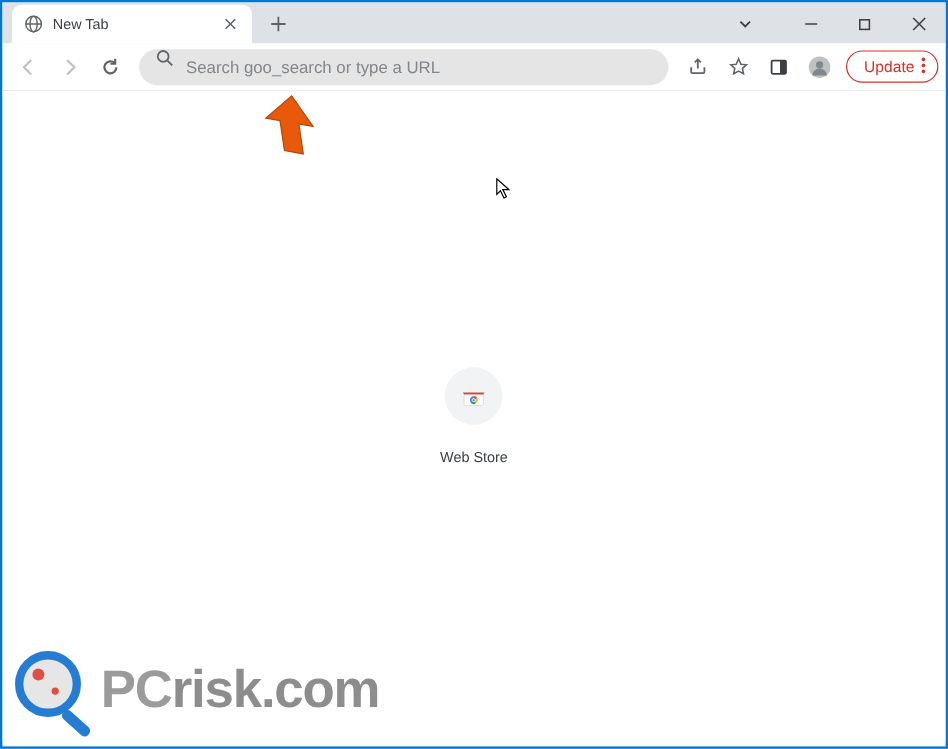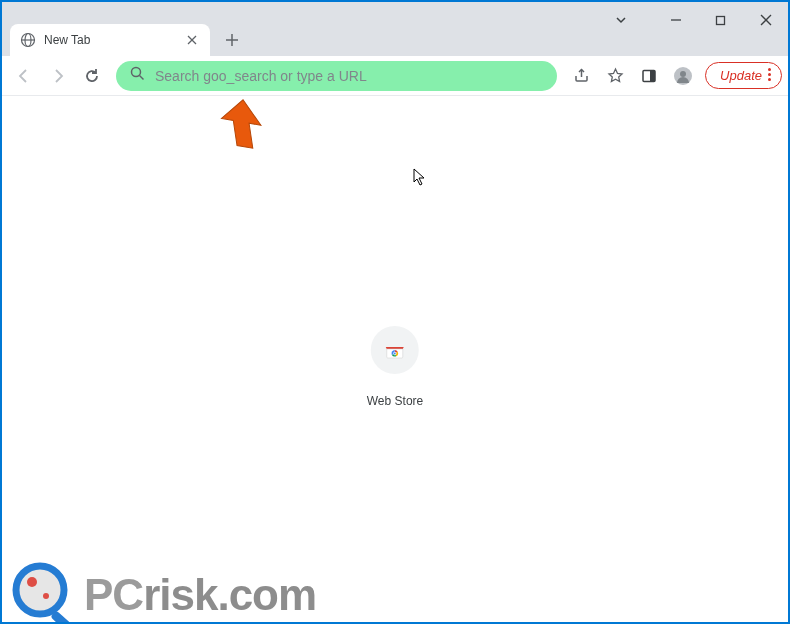--- a/index.html
+++ b/index.html
@@ -1,38 +1,38 @@
 <!DOCTYPE html>
 <html><head>
 <meta charset="utf-8">
 <style>
 * { margin: 0; padding: 0; box-sizing: border-box; }
 body { font-family: "Segoe UI", Arial, sans-serif; background: #fff; width: 790px; height: 624px; overflow: hidden; position: relative; border: 2px solid #0078d4; }
 
 
-.title-bar { height: 54px; background: #dee1e6; display: flex; align-items: flex-end; position: relative; }
+.title-bar { height: 34px; background: #dee1e6; display: flex; align-items: flex-end; position: relative; }
 .tab { background: #fff; height: 32px; margin-left: 8px; margin-top: 6px; border-radius: 8px 8px 0 0; display: flex; align-items: center; padding: 0 10px; min-width: 200px; position: relative; }
 .tab-favicon { width: 16px; height: 16px; margin-right: 8px; display: flex; align-items: center; justify-content: center; }
 .tab-title { font-size: 12px; color: #3c4043; flex: 1; }
 .tab-close { width: 16px; height: 16px; display: flex; align-items: center; justify-content: center; cursor: pointer; color: #5f6368; font-size: 14px; }
 .new-tab-btn { width: 28px; height: 28px; display: flex; align-items: center; justify-content: center; margin-left: 8px; margin-bottom: 2px; cursor: pointer; color: #5f6368; font-size: 18px; border-radius: 50%; }
 .window-controls { position: absolute; right: 0; top: 0; display: flex; height: 36px; align-items: center; }
 .window-controls > div { width: 45px; height: 36px; display: flex; align-items: center; justify-content: center; cursor: pointer; color: #3c4043; }
 .win-chevron { margin-right: 10px; }
 
 
 .toolbar { height: 40px; background: #fff; border-bottom: 1px solid #e8eaed; display: flex; align-items: center; padding: 0 6px; gap: 2px; }
 .nav-btn { width: 32px; height: 32px; display: flex; align-items: center; justify-content: center; cursor: pointer; color: #5f6368; border-radius: 50%; }
 .nav-btn.disabled { color: #bdc1c6; cursor: default; }
-.omnibox { flex: 1; height: 30px; background: #86efac; border-radius: 15px; display: flex; align-items: center; padding: 0 14px; margin: 0 6px; }
+.omnibox { flex: 1; height: 30px; background: #e5e5e5; border-radius: 15px; display: flex; padding: 0 14px; margin: 0 6px; }
 .omnibox-icon { color: #5f6368; margin-right: 10px; }
 .omnibox-input { border: none; background: transparent; outline: none; font-size: 14px; color: #5f6368; flex: 1; }
 .omnibox-input::placeholder { color: #80868b; }
 .toolbar-icon { width: 32px; height: 32px; display: flex; align-items: center; justify-content: center; cursor: pointer; color: #5f6368; }
-.update-btn { border: 1px solid #d93025; color: #d93025; background: #fff; border-radius: 16px; padding: 5px 10px 5px 14px; font-size: 13px; display: flex; align-items: flex-start; gap: 6px; cursor: pointer; margin-left: 4px; font-style: italic; }
+.update-btn { border: 1px solid #d93025; color: #d93025; background: #fff; border-radius: 16px; padding: 5px 10px 5px 14px; font-size: 13px; display: flex; align-items: flex-start; gap: 6px; cursor: pointer; margin-left: 4px; }
 .update-dots { display: flex; flex-direction: column; gap: 2px; }
 .update-dots span { width: 3px; height: 3px; background: #d93025; border-radius: 50%; }
 
 
 .content { position: relative; height: calc(624px - 38px - 40px - 4px); background: #fff; }
 
 
 .arrow-annotation { position: absolute; left: 215px; top: 2px; pointer-events: none; }
 
 

